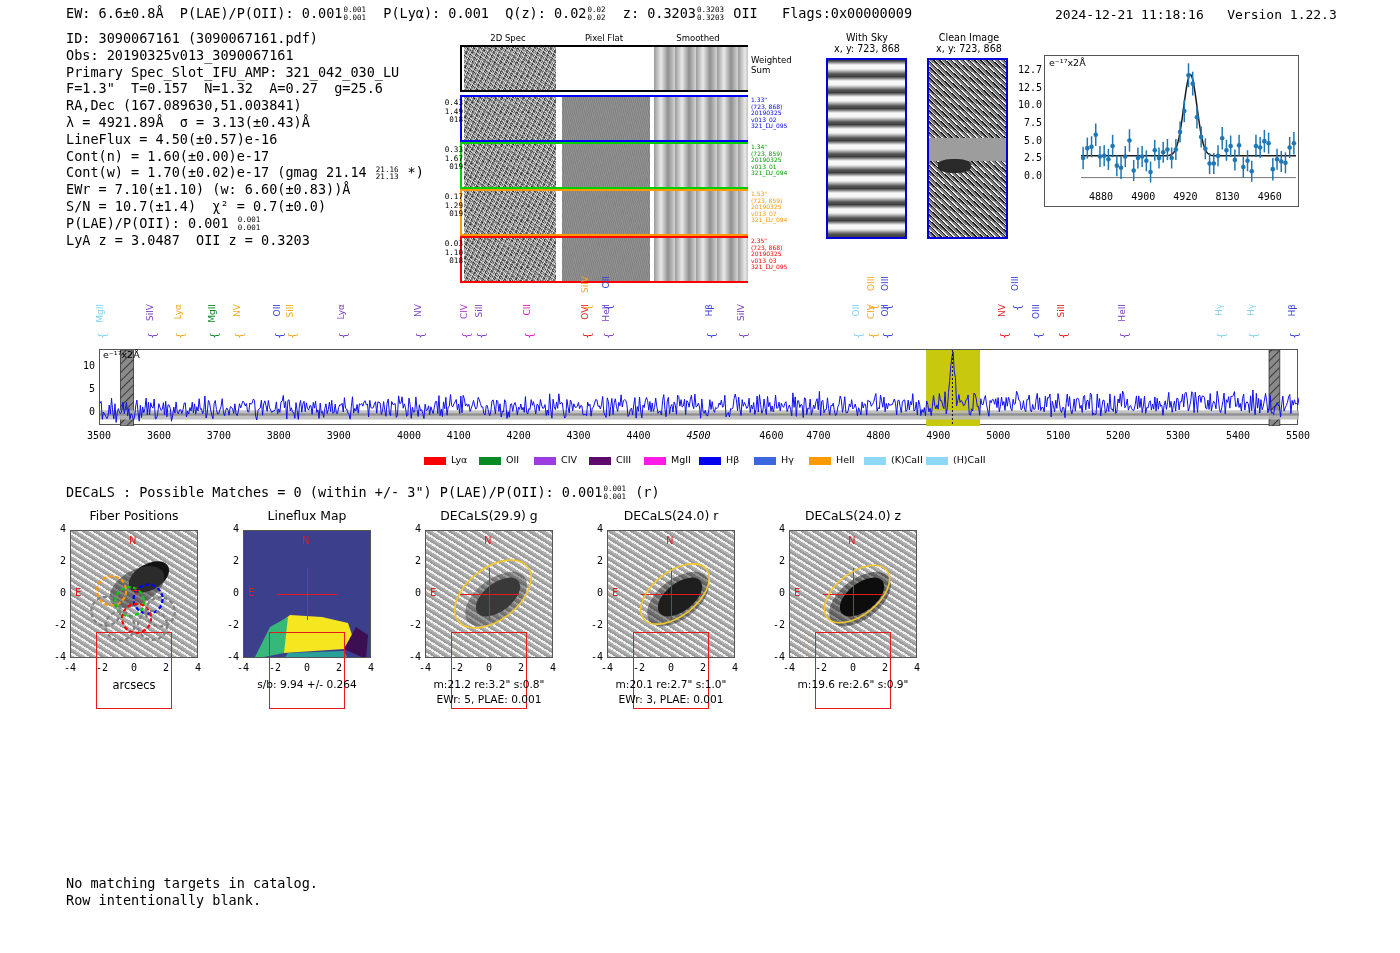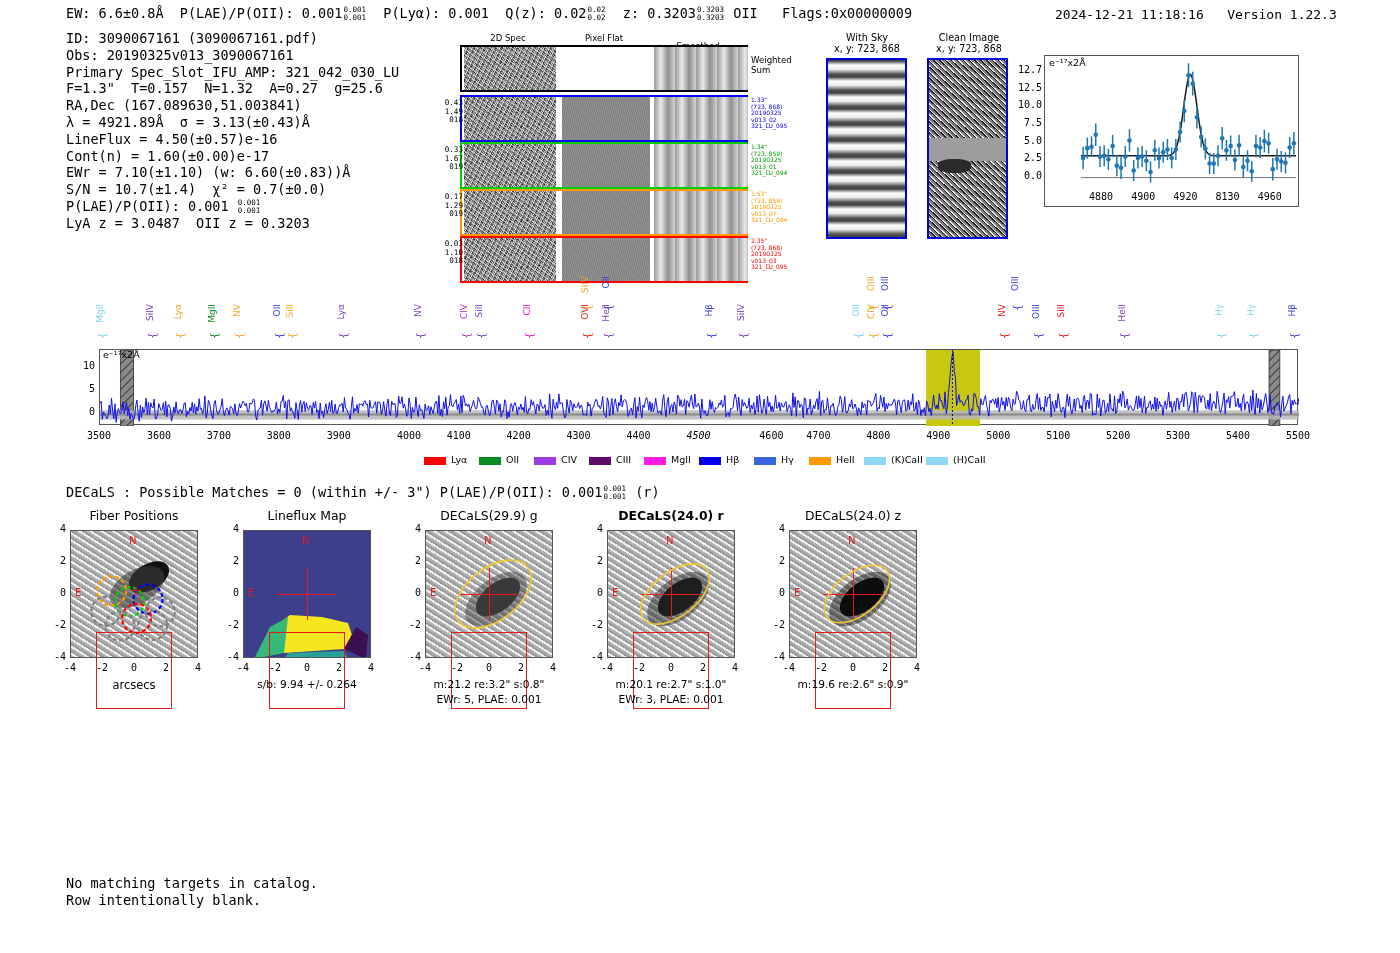--- a/index.html
+++ b/index.html
@@ -112,30 +112,31 @@
 
 <div class="abs mono" id="info-block">
   <div>ID: 3090067161 (3090067161.pdf)</div>
   <div>Obs: 20190325v013_3090067161</div>
   <div>Primary Spec_Slot_IFU_AMP: 321_042_030_LU</div>
   <div>F=1.3"  T=0.157  N=1.32  A=0.27  g=25.6</div>
   <div>RA,Dec (167.089630,51.003841)</div>
   <div>λ = 4921.89Å  σ = 3.13(±0.43)Å</div>
   <div>LineFlux = 4.50(±0.57)e-16</div>
   <div>Cont(n) = 1.60(±0.00)e-17</div>
+  <div><span>Cont(w) = 1.70(±0.02)e-17 (gmag 21.14 </span><span class="frac"><i>21.16</i><i>21.13</i></span><span> *)</span></div>
   <div>EWr = 7.10(±1.10) (w: 6.60(±0.83))Å</div>
   <div>S/N = 10.7(±1.4)  χ² = 0.7(±0.0)</div>
   <div><span>P(LAE)/P(OII): 0.001 </span><span class="frac"><i>0.001</i><i>0.001</i></span></div>
   <div>LyA z = 3.0487  OII z = 0.3203</div>
 </div>
 
 <div class="abs sans" id="spec2d-wrap">
   <div class="p2d-title" style="left:0px;top:0px;width:96px;">2D Spec</div>
   <div class="p2d-title" style="left:96px;top:0px;width:96px;">Pixel Flat</div>
-  <div class="p2d-title" style="left:190px;top:8px;width:96px;">Smoothed</div>
+  <div class="p2d-title" style="left:190px;top:0px;width:96px;">Smoothed</div>
 
   <div class="specrow" style="top:12px;height:47px;border:2px solid #000;">
     <div class="cell cellA noise"></div>
     <div class="cell cellB flatwhite"></div>
     <div class="cell cellC smooth"></div>
   </div>
   <div class="wsum sans" style="top:22px;">Weighted
 Sum</div>
 
   <div class="specrow" style="top:62px;border:2px solid #0000ff;">
@@ -538,21 +539,21 @@
     <div class="abs tickl" style="left:400px;top:587px;width:21px;text-align:right;">0</div>
     <div class="abs tickl" style="left:400px;top:619px;width:21px;text-align:right;">-2</div>
     <div class="abs tickl" style="left:400px;top:651px;width:21px;text-align:right;">-4</div>
     <div class="abs tickl" style="left:407px;top:662px;width:36px;text-align:center;">-4</div>
     <div class="abs tickl" style="left:439px;top:662px;width:36px;text-align:center;">-2</div>
     <div class="abs tickl" style="left:471px;top:662px;width:36px;text-align:center;">0</div>
     <div class="abs tickl" style="left:503px;top:662px;width:36px;text-align:center;">2</div>
     <div class="abs tickl" style="left:535px;top:662px;width:36px;text-align:center;">4</div>
     <div class="cap sans" style="left:403px;top:678px;width:172px;">m:21.2  re:3.2"  s:0.8"</div>
     <div class="cap sans" style="left:403px;top:693px;width:172px;">EWr: 5, PLAE: 0.001</div>
-    <div class="cut-title sans" style="left:585px;top:508px;width:172px;font-weight:bold;">DECaLS(24.0) r</div>
+    <div class="cut-title sans" style="left:585px;top:508px;width:172px;">DECaLS(24.0) r</div>
     <div class="cutbox greytex" style="left:607px;top:530px;"><svg width="128" height="128">
         <ellipse cx="72" cy="66" rx="26" ry="14" fill="#1e1e1e" transform="rotate(-38 72 66)"></ellipse>
         <ellipse cx="70" cy="68" rx="36" ry="20" fill="#1e1e1e" fill-opacity="0.45" transform="rotate(-38 70 68)"></ellipse>
       </svg></div>
     <div class="redsq" style="left:632.6px;top:632.4px;width:76.80000000000001px;height:76.80000000000001px;"></div>
     <div class="redtxt sans" style="left:666px;top:535px;">N</div>
     <div class="redtxt sans" style="left:612px;top:587px;">E</div>
     <div class="abs" style="left:671px;top:568px;width:1.4px;height:52px;background:#e8191a;"></div>
     <div class="abs" style="left:641px;top:594px;width:60px;height:1.4px;background:#e8191a;"></div>
     <div class="abs" style="left:645px;top:594px;width:22px;height:1.4px;background:#e8191a;"></div>

